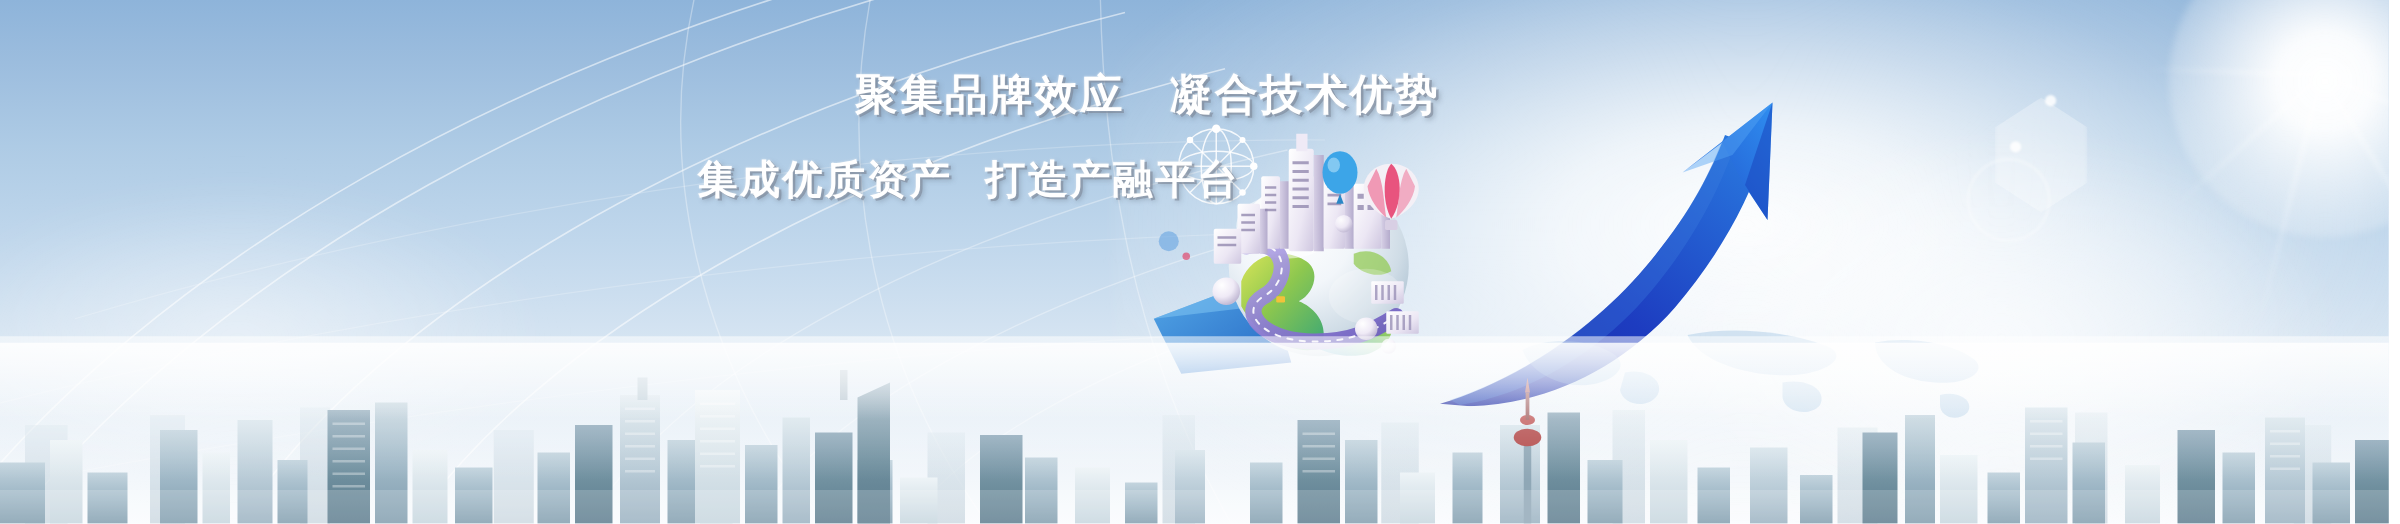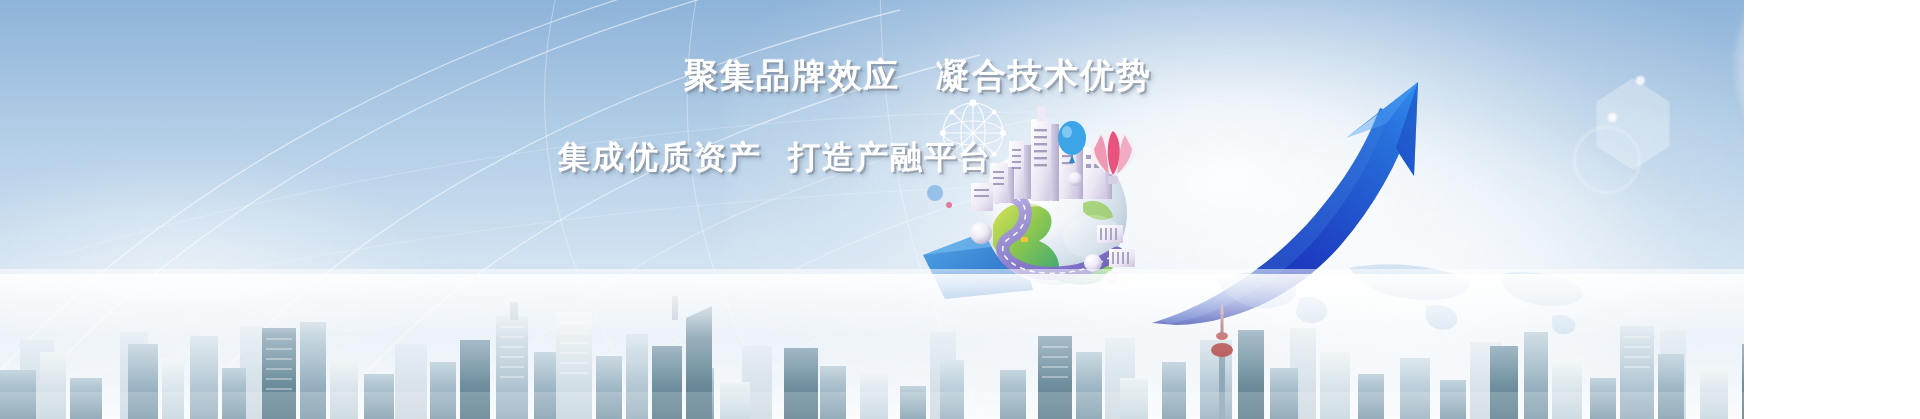--- a/index.html
+++ b/index.html
@@ -1,20 +1,20 @@
 <!DOCTYPE html>
 <html><head>
 <meta charset="utf-8">
 <style>
   html,body{margin:0;padding:0;background:#fff;}
   body{font-family:"Liberation Sans","DejaVu Sans",sans-serif;}
 
   #banner{
     position:relative;
-    width:1744px;height:419px;
+    width:1911px;height:419px;
     overflow:hidden;
     background:linear-gradient(180deg,
       #8eb4da 0%,
       #9cbdde 12%,
       #aecbe5 28%,
       #c0d7ec 46%,
       #d2e2f1 62%,
       #e3edf6 76%,
       #f0f5fa 88%,
       #fafcfe 100%);
@@ -128,21 +128,21 @@
     font-weight:bold;
     font-family:"DejaVu Sans","Liberation Sans",sans-serif;
     letter-spacing:2px;
     white-space:pre;
     text-shadow:
        2px 2px 0 rgba(120,130,145,.55),
        3px 3px 4px rgba(105,118,135,.42),
        0 0 2px rgba(255,255,255,.65);
   }
   #slogan-1{left:684px;top:53px;font-size:34px;}
-  #slogan-2{left:558px;top:136px;font-size:32px;}
+  #slogan-2{left:558px;top:122px;font-size:32px;}
   #slogan-3{left:430px;top:212px;font-size:32px;}
 </style>
 </head>
 <body>
 
 <div id="banner">
 
   <div class="sky-layer">
     <div class="cloud-left"></div>
     <div class="cloud-wash"></div>

